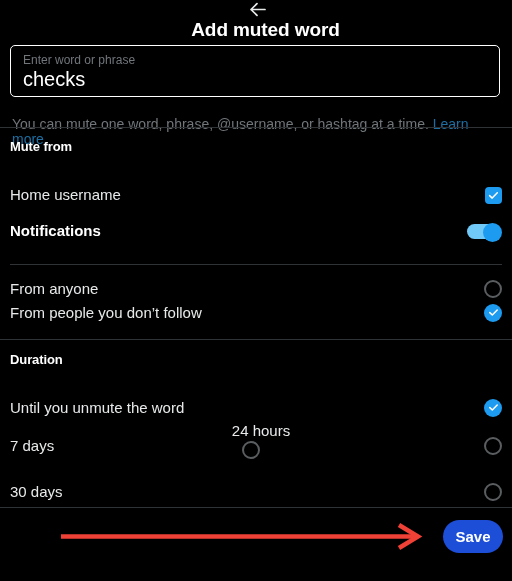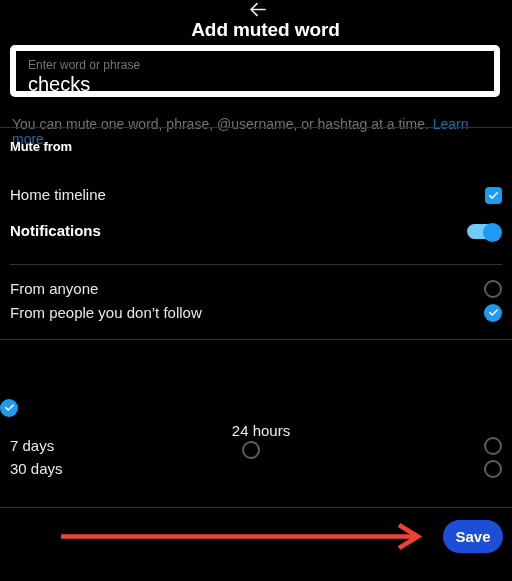--- a/index.html
+++ b/index.html
@@ -55,21 +55,21 @@
     position: absolute;
     top: 45px;
     left: 10px;
     width: 490px;
     box-sizing: border-box;
   }
   .field-box {
     box-sizing: border-box;
     width: 490px;
     height: 52px;
-    border: 6px solid #ffffff;
+    border: 1px solid #ffffff;
     border-radius: 5px;
     padding: 7px 12px 0 12px;
     background: #000000;
   }
   .field-label {
     font-size: 12px;
     color: #71767b;
     line-height: 14px;
   }
   .field-value {
@@ -268,21 +268,21 @@
       <span>You can mute one word, phrase, @username, or hashtag at a time.</span>
       <span class="link">Learn more</span>
     </div>
   </div>
 
   <div class="divider-full" style="top:127px;"></div>
 
   <div class="section-title" style="top:139px;">Mute from</div>
 
   <div class="row" style="top:184px; height:22px;">
-    <div class="row-label">Home timeline</div>
+    <div class="row-label">Home username</div>
     <div class="row-control">
       <div class="checkbox">
         <span>
           <svg width="11" height="11" viewBox="0 0 11 11" fill="none">
             <path d="M1.6 5.6L4.2 8.1L9.3 2.8" stroke="#ffffff" stroke-width="1.5" stroke-linecap="round" stroke-linejoin="round"></path>
           </svg>
         </span>
       </div>
     </div>
   </div>
@@ -314,22 +314,24 @@
 
   <div class="row" style="top:278px; height:21px;">
     <div class="row-label">From anyone</div>
     <div class="row-control">
       <div class="radio-off"></div>
     </div>
   </div>
 
   <div class="divider-full" style="top:339px;"></div>
 
+  <div class="section-title" style="top:352px;">Duration</div>
 
   <div class="row" style="top:397px; height:21px;">
+    <div class="row-label">Until you unmute the word</div>
     <div class="row-control">
       <div class="radio-on">
         <span>
           <svg width="11" height="11" viewBox="0 0 11 11" fill="none">
             <path d="M1.8 5.6L4.3 8.0L9.2 3.0" stroke="#ffffff" stroke-width="1.5" stroke-linecap="round" stroke-linejoin="round"></path>
           </svg>
         </span>
       </div>
     </div>
   </div>
@@ -341,21 +343,21 @@
     </div>
   </div>
 
   <div class="row" style="top:435px; height:21px;gap:47px;">
     <div class="row-label">7 days</div>
     <div class="row-control">
       <div class="radio-off"></div>
     </div>
   </div>
 
-  <div class="row" style="top:458px; height:21px;">
+  <div class="row" style="top:481px; height:21px;">
     <div class="row-label">30 days</div>
     <div class="row-control">
       <div class="radio-off"></div>
     </div>
   </div>
 
   <div class="divider-full" style="top:507px;"></div>
 
   <div class="footer">
     <svg class="annotation-arrow" viewBox="0 0 512 73">

